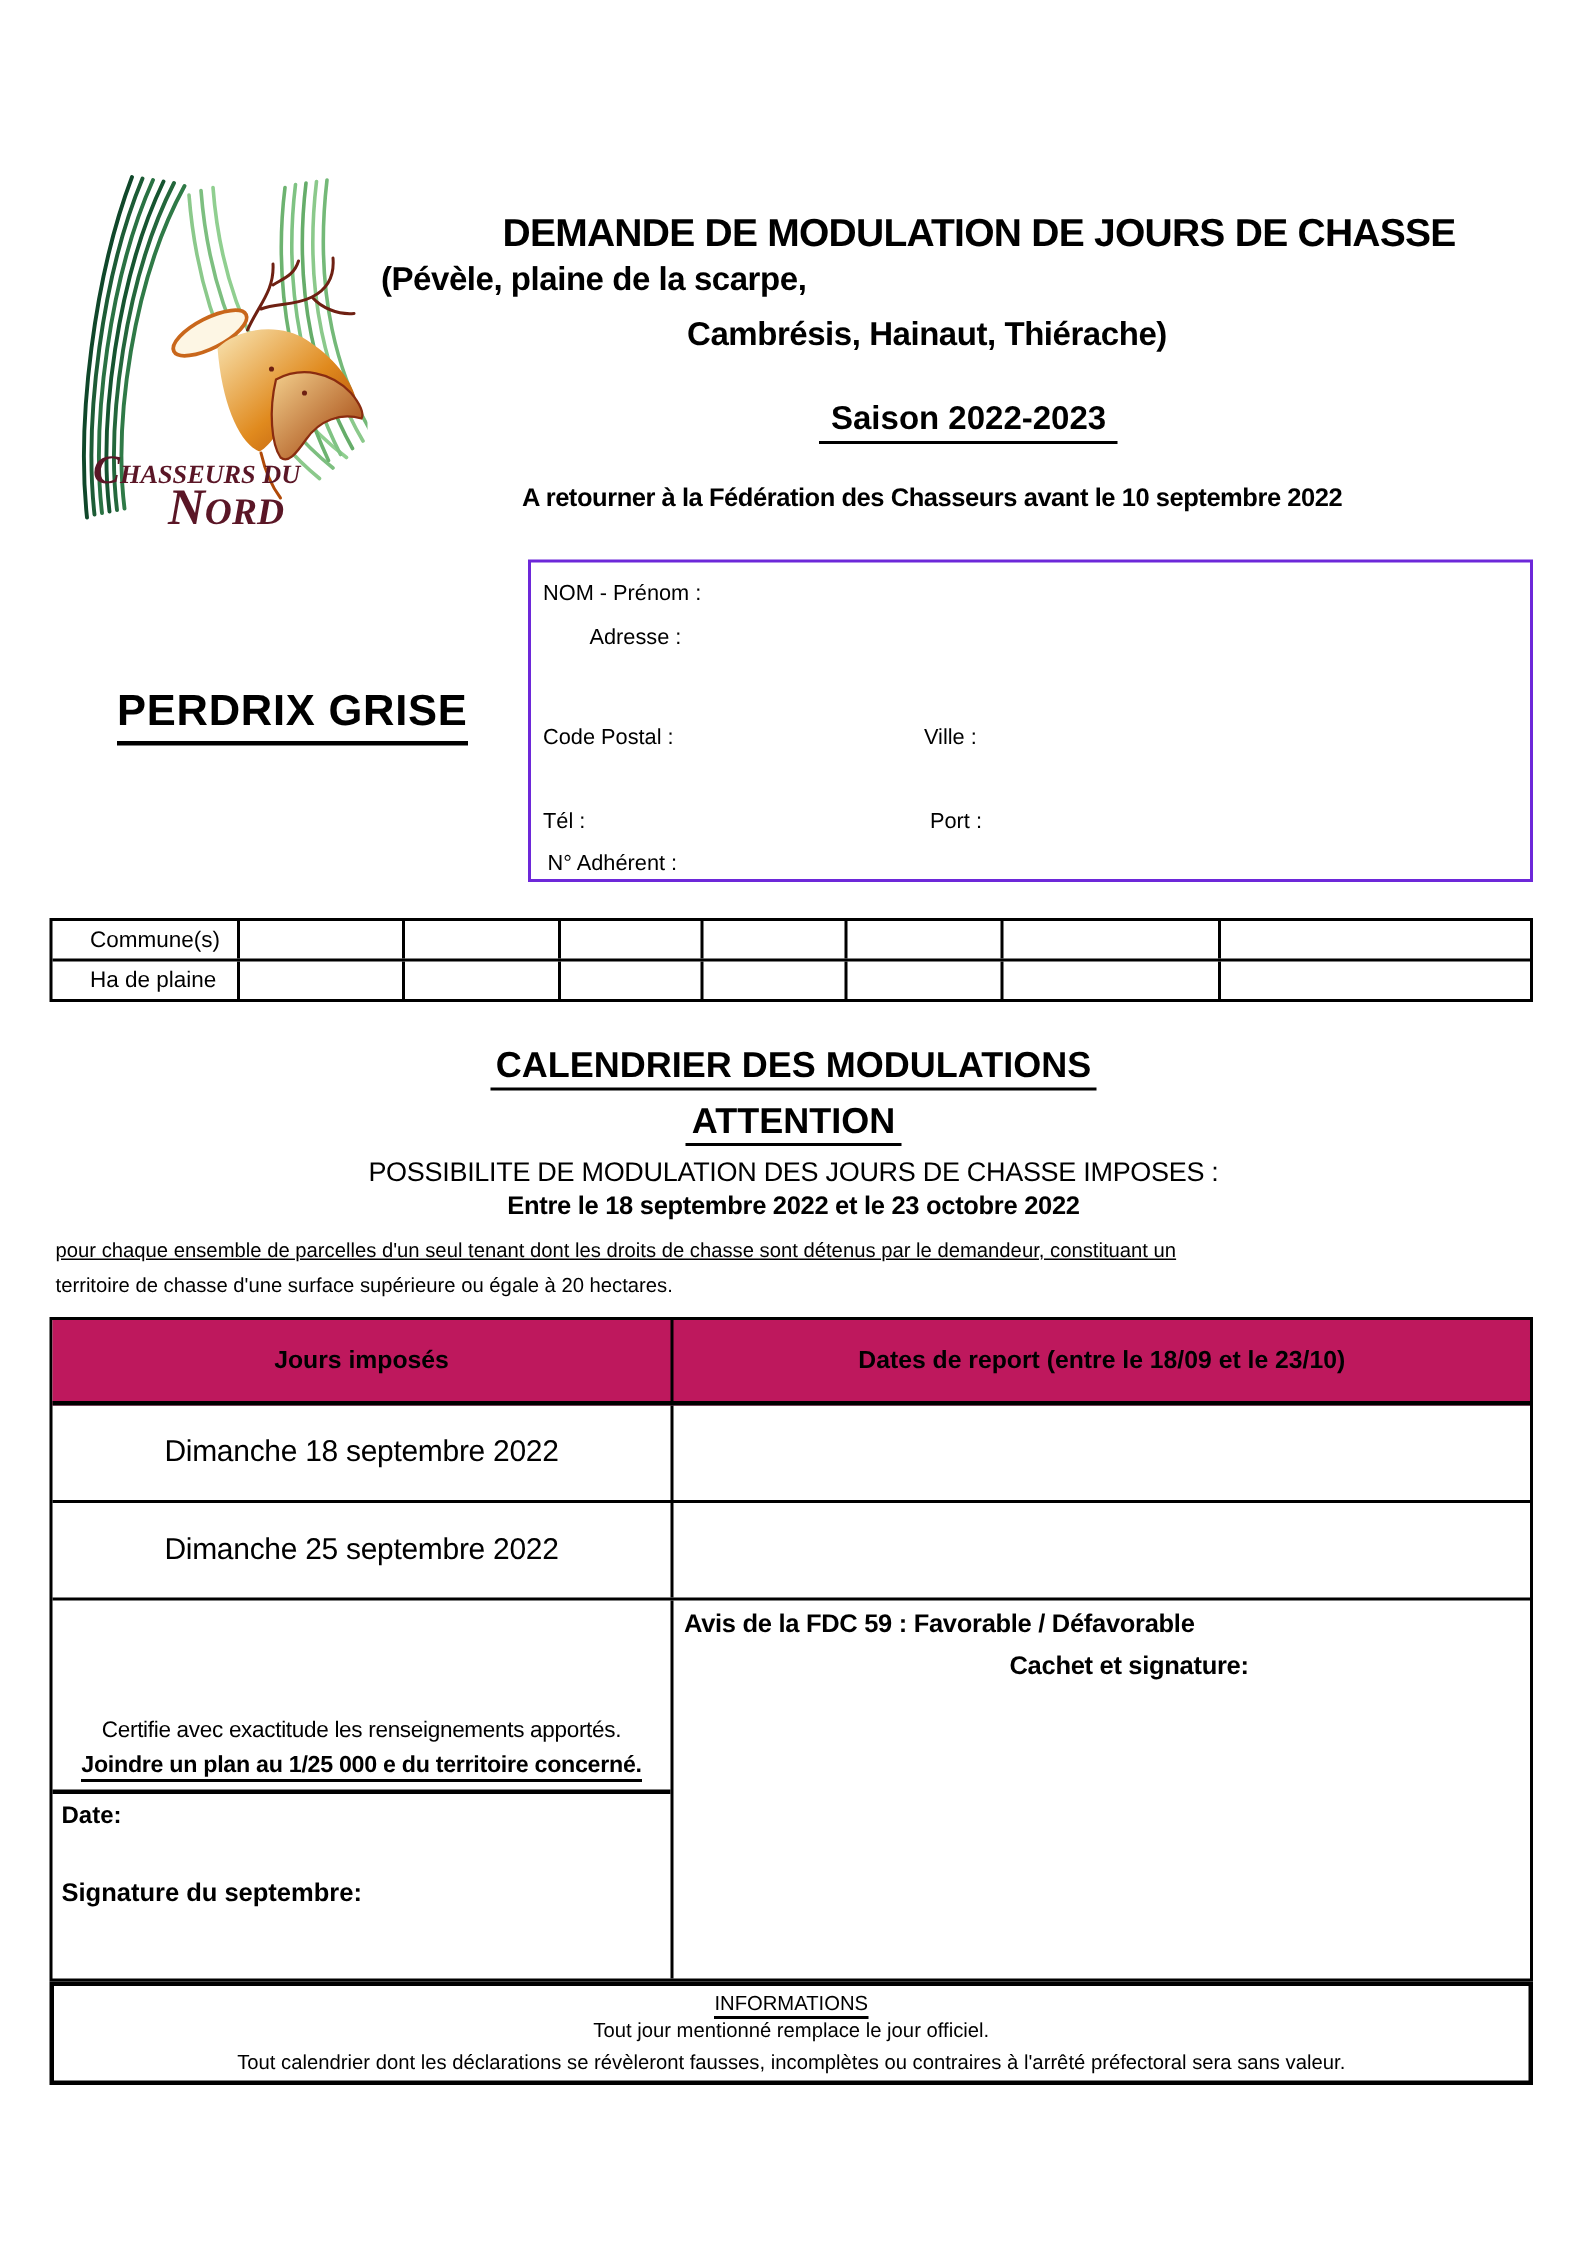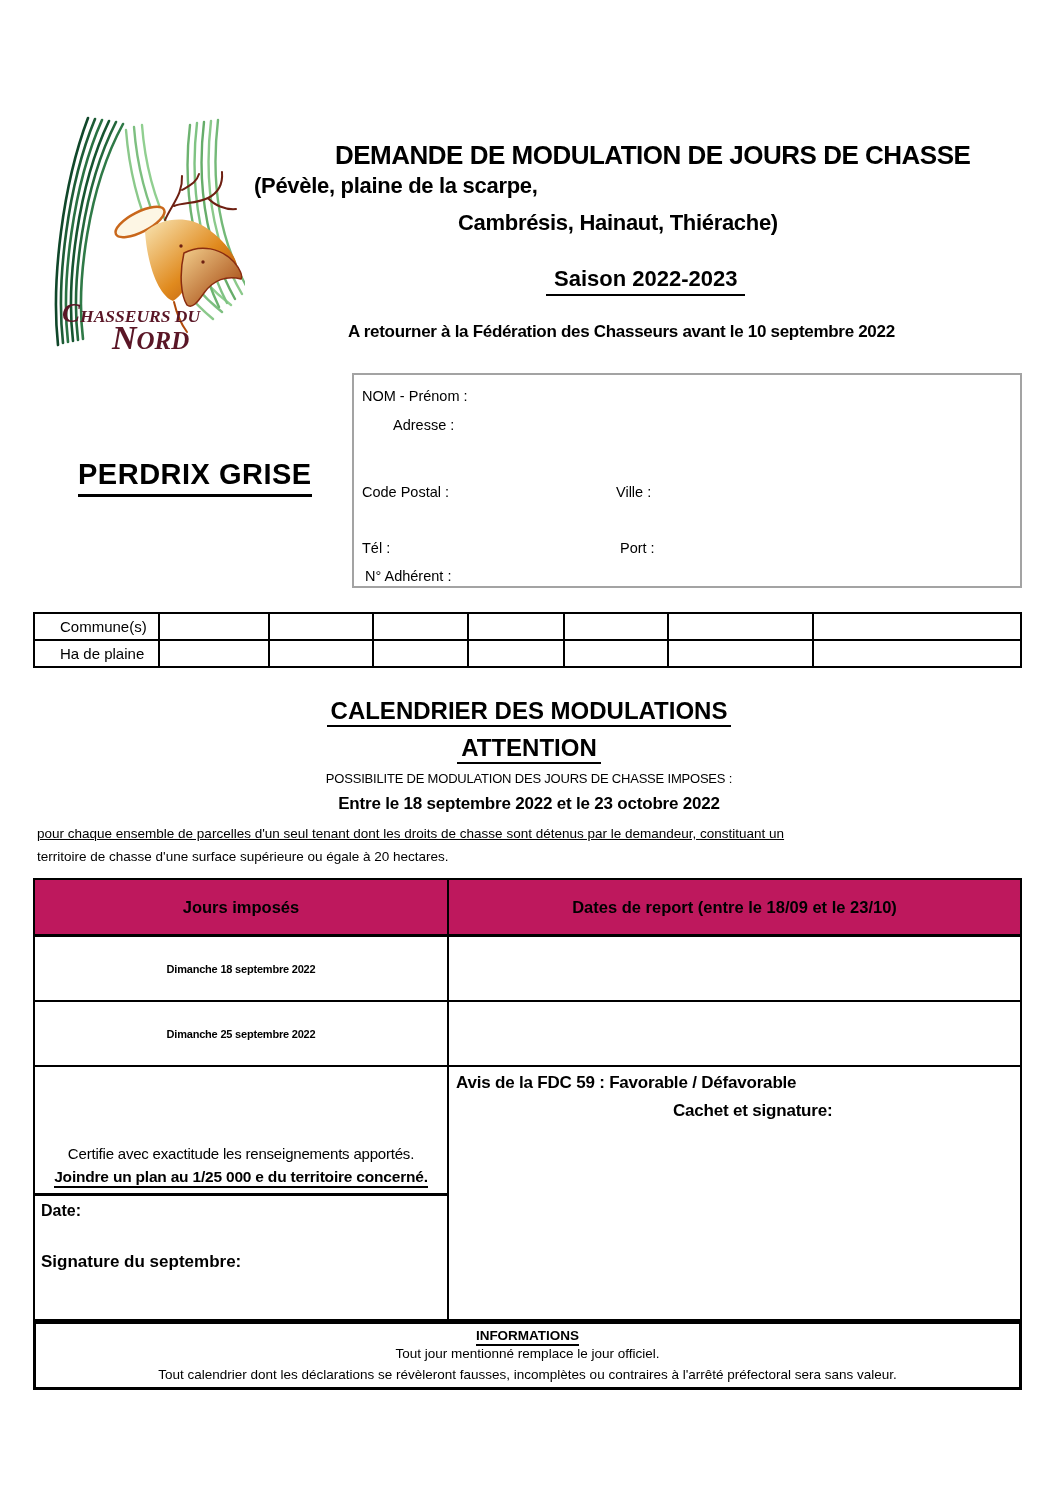--- a/index.html
+++ b/index.html
@@ -14,68 +14,68 @@
   .abs{position:absolute;white-space:nowrap;}
 
   
   .doc-title{left:335px;top:140px;font-size:26px;font-weight:bold;letter-spacing:-0.5px;}
   .region1{left:254px;top:173px;font-size:22px;font-weight:bold;letter-spacing:-0.3px;}
   .region2{left:458px;top:210px;font-size:22px;font-weight:bold;letter-spacing:-0.3px;}
   .season{left:546px;top:266px;font-size:22px;font-weight:bold;border-bottom:2.5px solid #000;padding:0 8px 2px 8px;}
   .return-deadline{left:348px;top:322px;font-size:17px;font-weight:bold;letter-spacing:-0.3px;}
 
   
-  .applicant-box{position:absolute;left:352px;top:373px;width:670px;height:215px;border:2px solid #a3a3a3;box-sizing:border-box;}
+  .applicant-box{position:absolute;left:352px;top:373px;width:670px;height:215px;border:2px solid #6d28d9;box-sizing:border-box;}
   .applicant-box .abs{font-size:14.5px;}
 
   
   .species{left:78px;top:458px;font-size:29px;font-weight:bold;letter-spacing:0.5px;border-bottom:3px solid #000;padding-bottom:3px;}
 
   
   .ctable{position:absolute;left:33px;top:612px;width:989px;border:2px solid #000;box-sizing:border-box;}
   .crow{display:flex;height:25px;padding-left:20px;}
   .crow-top{border-bottom:2px solid #000;}
   .ccell{border-right:2px solid #000;box-sizing:border-box;height:100%;}
   .ccell:last-child{border-right:none;}
   .clabel{width:105px;font-size:15px;line-height:25px;padding-left:5px;box-sizing:border-box;border-right:2px solid #000;}
   .cw1{width:110px;}.cw2{width:104px;}.cw3{width:95px;}.cw4{width:96px;}
   .cw5{width:104px;}.cw6{width:145px;}.cw7{flex:1;}
 
   
   .center-line{position:absolute;left:0;width:100%;text-align:center;white-space:nowrap;}
   .cal-heading{top:697px;font-size:24px;font-weight:bold;}
   .cal-attention{top:734px;font-size:24px;font-weight:bold;}
   .u-thick{border-bottom:2.5px solid #000;padding:0 4px 1px 4px;}
-  .cal-possib{top:771px;font-size:13px;letter-spacing:-0.2px;}
+  .cal-possib{top:771px;font-size:18px;letter-spacing:-0.2px;}
   .cal-period{top:794px;font-size:17px;font-weight:bold;letter-spacing:-0.2px;}
   .cond1{left:37px;top:826px;font-size:13.5px;text-decoration:underline;}
   .cond2{left:37px;top:849px;font-size:13.5px;}
 
   
   .mtable{position:absolute;left:33px;top:878px;width:989px;border:2px solid #000;box-sizing:border-box;}
   .mrow{display:flex;border-bottom:2px solid #000;}
   .mrow-header{height:54px;background:#be185d;border-bottom:3px solid #000;}
   .mrow-day{height:63px;}
   .mrow-bottom{height:252px;border-bottom:none;}
   .mcell-l{width:414px;border-right:2px solid #000;box-sizing:border-box;display:flex;align-items:center;justify-content:center;position:relative;}
   .mcell-r{flex:1;position:relative;}
   .mhead{font-size:16.5px;font-weight:bold;}
-  .mday{font-size:11px;font-weight:bold;letter-spacing:-0.2px;}
+  .mday{font-size:20px;font-weight:normal;letter-spacing:-0.2px;}
   .certify{position:absolute;top:78px;left:0;width:100%;text-align:center;font-size:15px;letter-spacing:-0.2px;white-space:nowrap;}
   .attach{position:absolute;top:101px;left:0;width:100%;text-align:center;font-size:15.5px;font-weight:bold;letter-spacing:-0.2px;white-space:nowrap;}
   .attach span{border-bottom:2px solid #000;padding-bottom:1px;}
   .datebox{position:absolute;left:0;right:0;top:126px;bottom:0;border-top:3px solid #000;}
   .date-label{left:6px;top:6px;font-size:16px;font-weight:bold;}
   .sig-label{left:6px;top:56px;font-size:17px;font-weight:bold;}
   .avis-line{left:7px;top:6px;font-size:17px;font-weight:bold;letter-spacing:-0.2px;}
   .cachet-line{left:224px;top:34px;font-size:17px;font-weight:bold;letter-spacing:-0.2px;}
 
   
   .infobox{position:absolute;left:33px;top:1321px;width:989px;height:69px;border:3px solid #000;box-sizing:border-box;text-align:center;}
-  .info-heading{margin-top:4px;font-size:13.5px;font-weight:bold;}
+  .info-heading{margin-top:4px;font-size:13.5px;font-weight:normal;}
   .info-heading span{border-bottom:2px solid #000;padding-bottom:1px;}
   .info-line1{margin-top:3px;font-size:13.5px;}
   .info-line2{margin-top:6px;font-size:13.5px;}
 
   
   .logo{position:absolute;left:50px;top:112px;width:195px;height:240px;}
   .logo-text{font-family:"Liberation Serif","DejaVu Serif",serif;font-style:italic;font-weight:bold;fill:#5a1626;}
 </style>
 </head>
 <body>

